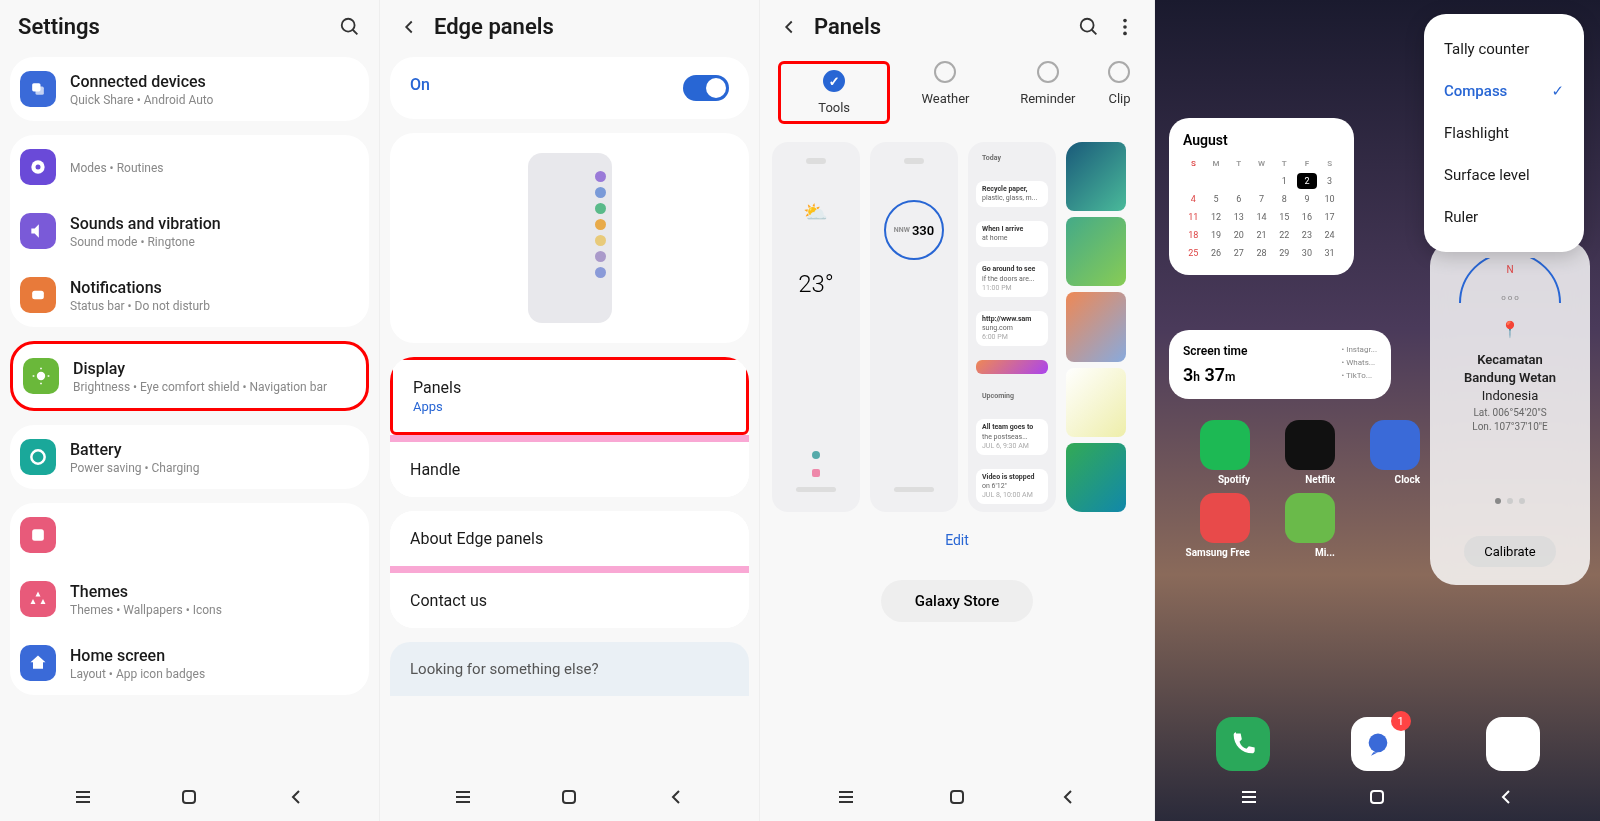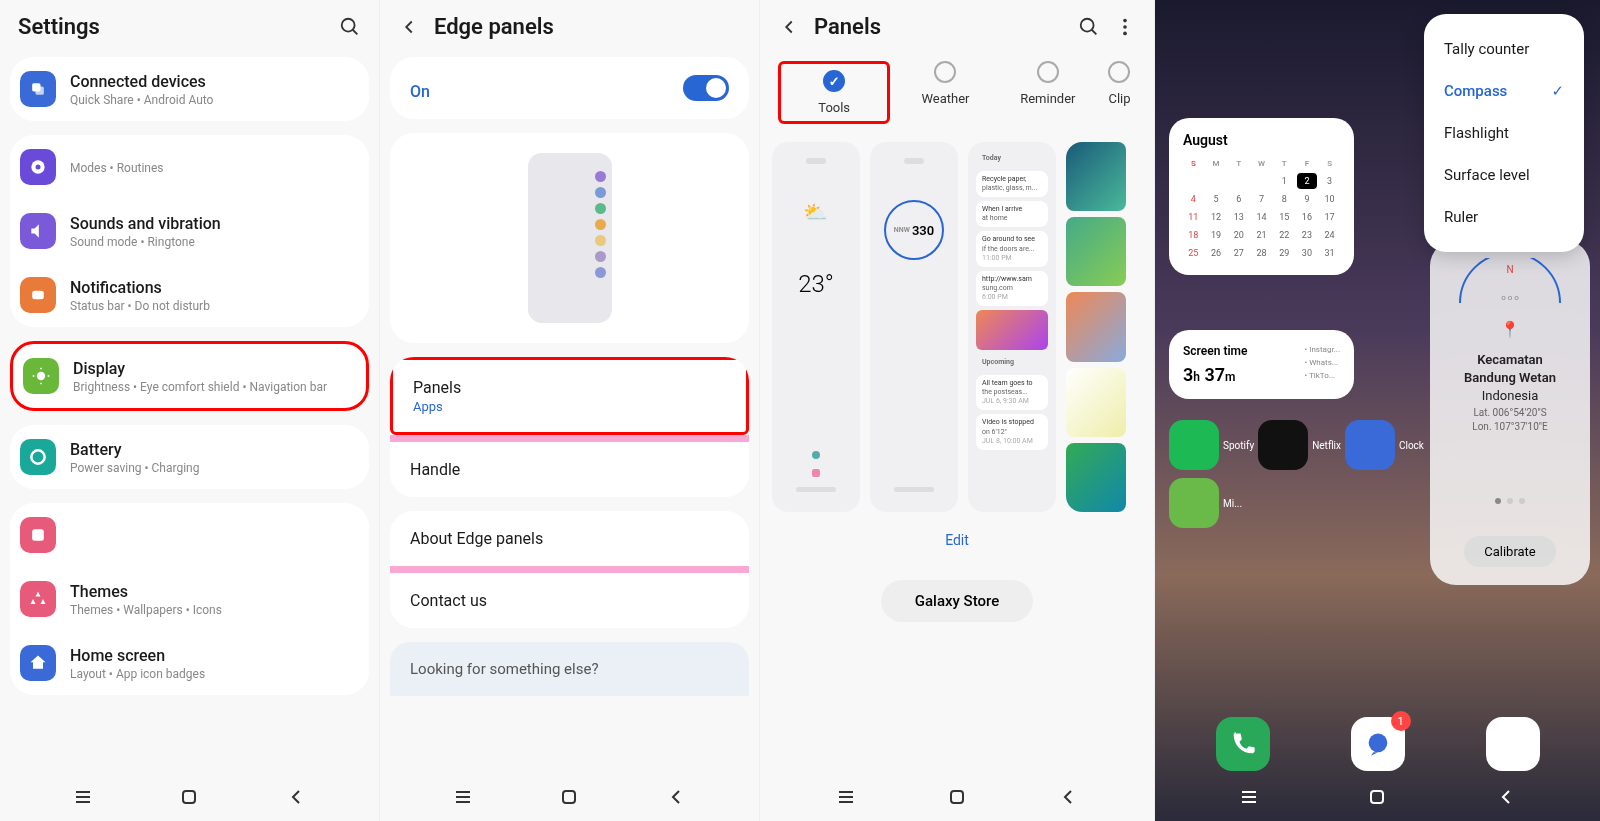--- a/index.html
+++ b/index.html
@@ -19,21 +19,21 @@
 .settings-item { display: flex; align-items: center; gap: 14px; padding: 14px 10px; border-radius: 18px; }
 .item-icon { width: 36px; height: 36px; border-radius: 10px; display: flex; align-items: center; justify-content: center; flex-shrink: 0; }
 .item-text { flex: 1; }
 .item-title { font-size: 16px; font-weight: 500; color: #1a1a1a; }
 .item-subtitle { font-size: 12px; color: #888; margin-top: 2px; }
 .redbox { border: 3px solid #f00; border-radius: 6px; }
 
 .card-group { background: #fff; border-radius: 24px; margin-bottom: 14px; overflow: hidden; }
 .card-group .settings-item { border-radius: 0; }
 
-.edge-toggle { background: #fff; border-radius: 24px; margin: 0 10px 14px; padding: 18px 20px; display: flex; align-items: flex-end; justify-content: space-between; }
+.edge-toggle { background: #fff; border-radius: 24px; margin: 0 10px 14px; padding: 18px 20px; display: flex; align-items: flex-start; justify-content: space-between; }
 .toggle-label { font-size: 16px; color: #2866d4; font-weight: 500; }
 .toggle { width: 46px; height: 26px; background: #2866d4; border-radius: 13px; position: relative; }
 .toggle::after { content: ''; position: absolute; width: 20px; height: 20px; background: #fff; border-radius: 50%; top: 3px; right: 3px; }
 
 .edge-preview { background: #fff; border-radius: 24px; margin: 0 10px 14px; padding: 20px; display: flex; justify-content: center; }
 .phone-mock { width: 84px; height: 170px; background: #e8e8ec; border-radius: 14px; position: relative; }
 .edge-dots { position: absolute; right: 6px; top: 18px; display: flex; flex-direction: column; gap: 5px; }
 .edge-dot { width: 11px; height: 11px; border-radius: 50%; }
 
 .edge-list { flex: 1; padding: 0 10px; }
@@ -51,21 +51,21 @@
 .panel-radio.checked::after { content: '✓'; color: #fff; font-size: 13px; font-weight: bold; }
 .panel-tab-label { font-size: 13px; color: #333; }
 .panel-tab.redbox { padding: 6px; }
 
 .panel-previews { display: flex; gap: 10px; padding: 8px 2px; }
 .panel-preview { width: 88px; height: 370px; background: #f0f0f2; border-radius: 16px; padding: 8px; display: flex; flex-direction: column; align-items: center; gap: 6px; font-size: 9px; }
 
 .weather-preview .temp { font-size: 24px; font-weight: 300; margin-top: 40px; }
 .compass-circle { width: 60px; height: 60px; border: 2px solid #2866d4; border-radius: 50%; margin-top: 30px; display: flex; align-items: center; justify-content: center; font-size: 13px; font-weight: 600; }
 .reminder-item { background: #fff; border-radius: 8px; padding: 4px 6px; font-size: 7px; color: #666; width: 100%; line-height: 1.3; }
-.reminder-item .title { font-weight: 400; color: #333; }
+.reminder-item .title { font-weight: 700; color: #333; }
 
 .edit-link { text-align: center; color: #2866d4; font-size: 14px; margin-top: 12px; }
 .galaxy-store { margin: 32px auto 0; background: #eee; border-radius: 22px; padding: 12px 34px; font-size: 15px; font-weight: 500; width: fit-content; }
 
 .navbar { height: 48px; display: flex; align-items: center; justify-content: space-around; padding: 0 30px; }
 .nav-btn { width: 24px; height: 24px; display: flex; align-items: center; justify-content: center; }
 
 
 .s4-content { height: 100%; position: relative; padding: 10px; }
 .dropdown-menu { position: absolute; top: 14px; right: 16px; width: 160px; background: #fff; border-radius: 22px; box-shadow: 0 4px 20px rgba(0,0,0,0.2); padding: 14px 0; z-index: 10; }
@@ -73,39 +73,39 @@
 .dropdown-item.selected { color: #2866d4; font-weight: 500; }
 
 .widget-cal { position: absolute; top: 118px; left: 14px; width: 185px; background: #fff; border-radius: 20px; padding: 14px; }
 .cal-title { font-size: 14px; font-weight: 600; margin-bottom: 8px; }
 .cal-grid { display: grid; grid-template-columns: repeat(7, 1fr); gap: 2px; font-size: 9px; text-align: center; }
 .cal-grid span { padding: 3px 0; color: #666; }
 .cal-grid .dow { font-weight: 600; color: #999; font-size: 8px; }
 .cal-grid .today { background: #000; color: #fff; border-radius: 4px; }
 .cal-grid .sun { color: #d44; }
 
-.widget-screentime { position: absolute; top: 330px; left: 14px; width: 185px; background: #fff; border-radius: 20px; padding: 14px; }
+.widget-screentime { position: absolute; top: 330px; left: 14px; width: 222px; background: #fff; border-radius: 20px; padding: 14px; }
 .st-title { font-size: 12px; font-weight: 600; margin-bottom: 6px; }
 .st-time { font-size: 18px; font-weight: 600; }
 .st-time .sub { font-size: 12px; }
 
 .edge-panel-overlay { position: absolute; top: 240px; right: 10px; width: 160px; background: rgba(255,255,255,0.82); backdrop-filter: blur(10px); border-radius: 26px; padding: 18px 12px; display: flex; flex-direction: column; align-items: center; gap: 12px; }
 .compass-big { width: 110px; height: 50px; position: relative; }
 .loc-icon { font-size: 16px; }
 .loc-text { text-align: center; font-size: 13px; line-height: 1.4; color: #222; }
 .loc-text .main { font-weight: 600; }
 .loc-text .coord { font-size: 10px; color: #666; }
 .calibrate-btn { background: rgba(220,220,220,0.9); border-radius: 18px; padding: 8px 20px; font-size: 13px; margin-top: 20px; }
 
 .dock { position: absolute; bottom: 50px; left: 20px; right: 20px; display: flex; justify-content: space-around; }
 .dock-icon { width: 54px; height: 54px; border-radius: 16px; display: flex; align-items: center; justify-content: center; position: relative; }
 .dock-icon .badge { position: absolute; top: -6px; right: -6px; background: #f44; color: #fff; font-size: 11px; width: 20px; height: 20px; border-radius: 50%; display: flex; align-items: center; justify-content: center; }
 
 .app-grid { position: absolute; top: 420px; left: 14px; right: 180px; display: grid; grid-template-columns: repeat(3, 1fr); gap: 8px 4px; }
-.app-item { display: flex; align-items: center; gap: 4px; }
+.app-item { display: flex; flex-direction: column; align-items: flex-end; gap: 4px; font-weight: bold; }
 .app-icon { width: 50px; height: 50px; border-radius: 14px; }
 .app-label { font-size: 10px; color: #fff; text-align: center; }
 
 .navbar4 { position: absolute; bottom: 0; left: 0; right: 0; height: 48px; display: flex; align-items: center; justify-content: space-around; padding: 0 30px; }
 .navbar4 svg { stroke: #fff; }
 
 .clip-preview { width: 60px; height: 370px; overflow: hidden; border-radius: 16px 0 0 16px; display: flex; flex-direction: column; gap: 6px; }
 .clip-img { width: 100%; height: 70px; background: linear-gradient(135deg, #1a5a7a, #4aba9a); border-radius: 8px; }
 </style>
 </head>
@@ -373,21 +373,21 @@
       </div>
       <div class="panel-preview">
         <div style="width:20px;height:6px;background:#ddd;border-radius:3px;margin-top:8px"></div>
         <div class="compass-circle">
           <span style="font-size:7px;color:#888;margin-right:2px">NNW</span>
             <span>330</span>
         </div>
         <div style="flex:1"></div>
         <div style="width:40px;height:5px;background:#ddd;border-radius:3px;margin-bottom:12px"></div>
       </div>
-      <div class="panel-preview" style="gap:4px">
+      <div class="panel-preview" style="gap:14px">
         <div class="reminder-item" style="background:none;font-weight:600">Today</div>
         <div class="reminder-item">
             <div class="title">Recycle paper,</div>
             <div>plastic, glass, m...</div>
           </div>
         <div class="reminder-item">
             <div class="title">When I arrive</div>
             <div>at home</div>
           </div>
         <div class="reminder-item">
@@ -527,20 +527,24 @@
         </div>
         <div class="app-item">
           <div class="app-icon" style="background: rgb(17, 17, 17);"></div>
           <div class="app-label">Netflix</div>
         </div>
         <div class="app-item">
           <div class="app-icon" style="background: rgb(58, 106, 216);"></div>
           <div class="app-label">Clock</div>
         </div>
         <div class="app-item">
+          <div class="app-icon" style="background: rgb(232, 74, 74);"></div>
+          <div class="app-label">Samsung Free</div>
+        </div>
+        <div class="app-item">
           <div class="app-icon" style="background: rgb(106, 186, 74);"></div>
           <div class="app-label">Mi...</div>
         </div>
       </div>
 
     <div class="edge-panel-overlay">
       <div class="compass-big">
         <svg viewBox="0 0 110 50" width="110" height="50">
             <path d="M5 45 A50 50 0 0 1 105 45" fill="none" stroke="#2866d4" stroke-width="2"></path>
             <text x="55" y="15" text-anchor="middle" font-size="10" fill="#d44">N</text>

